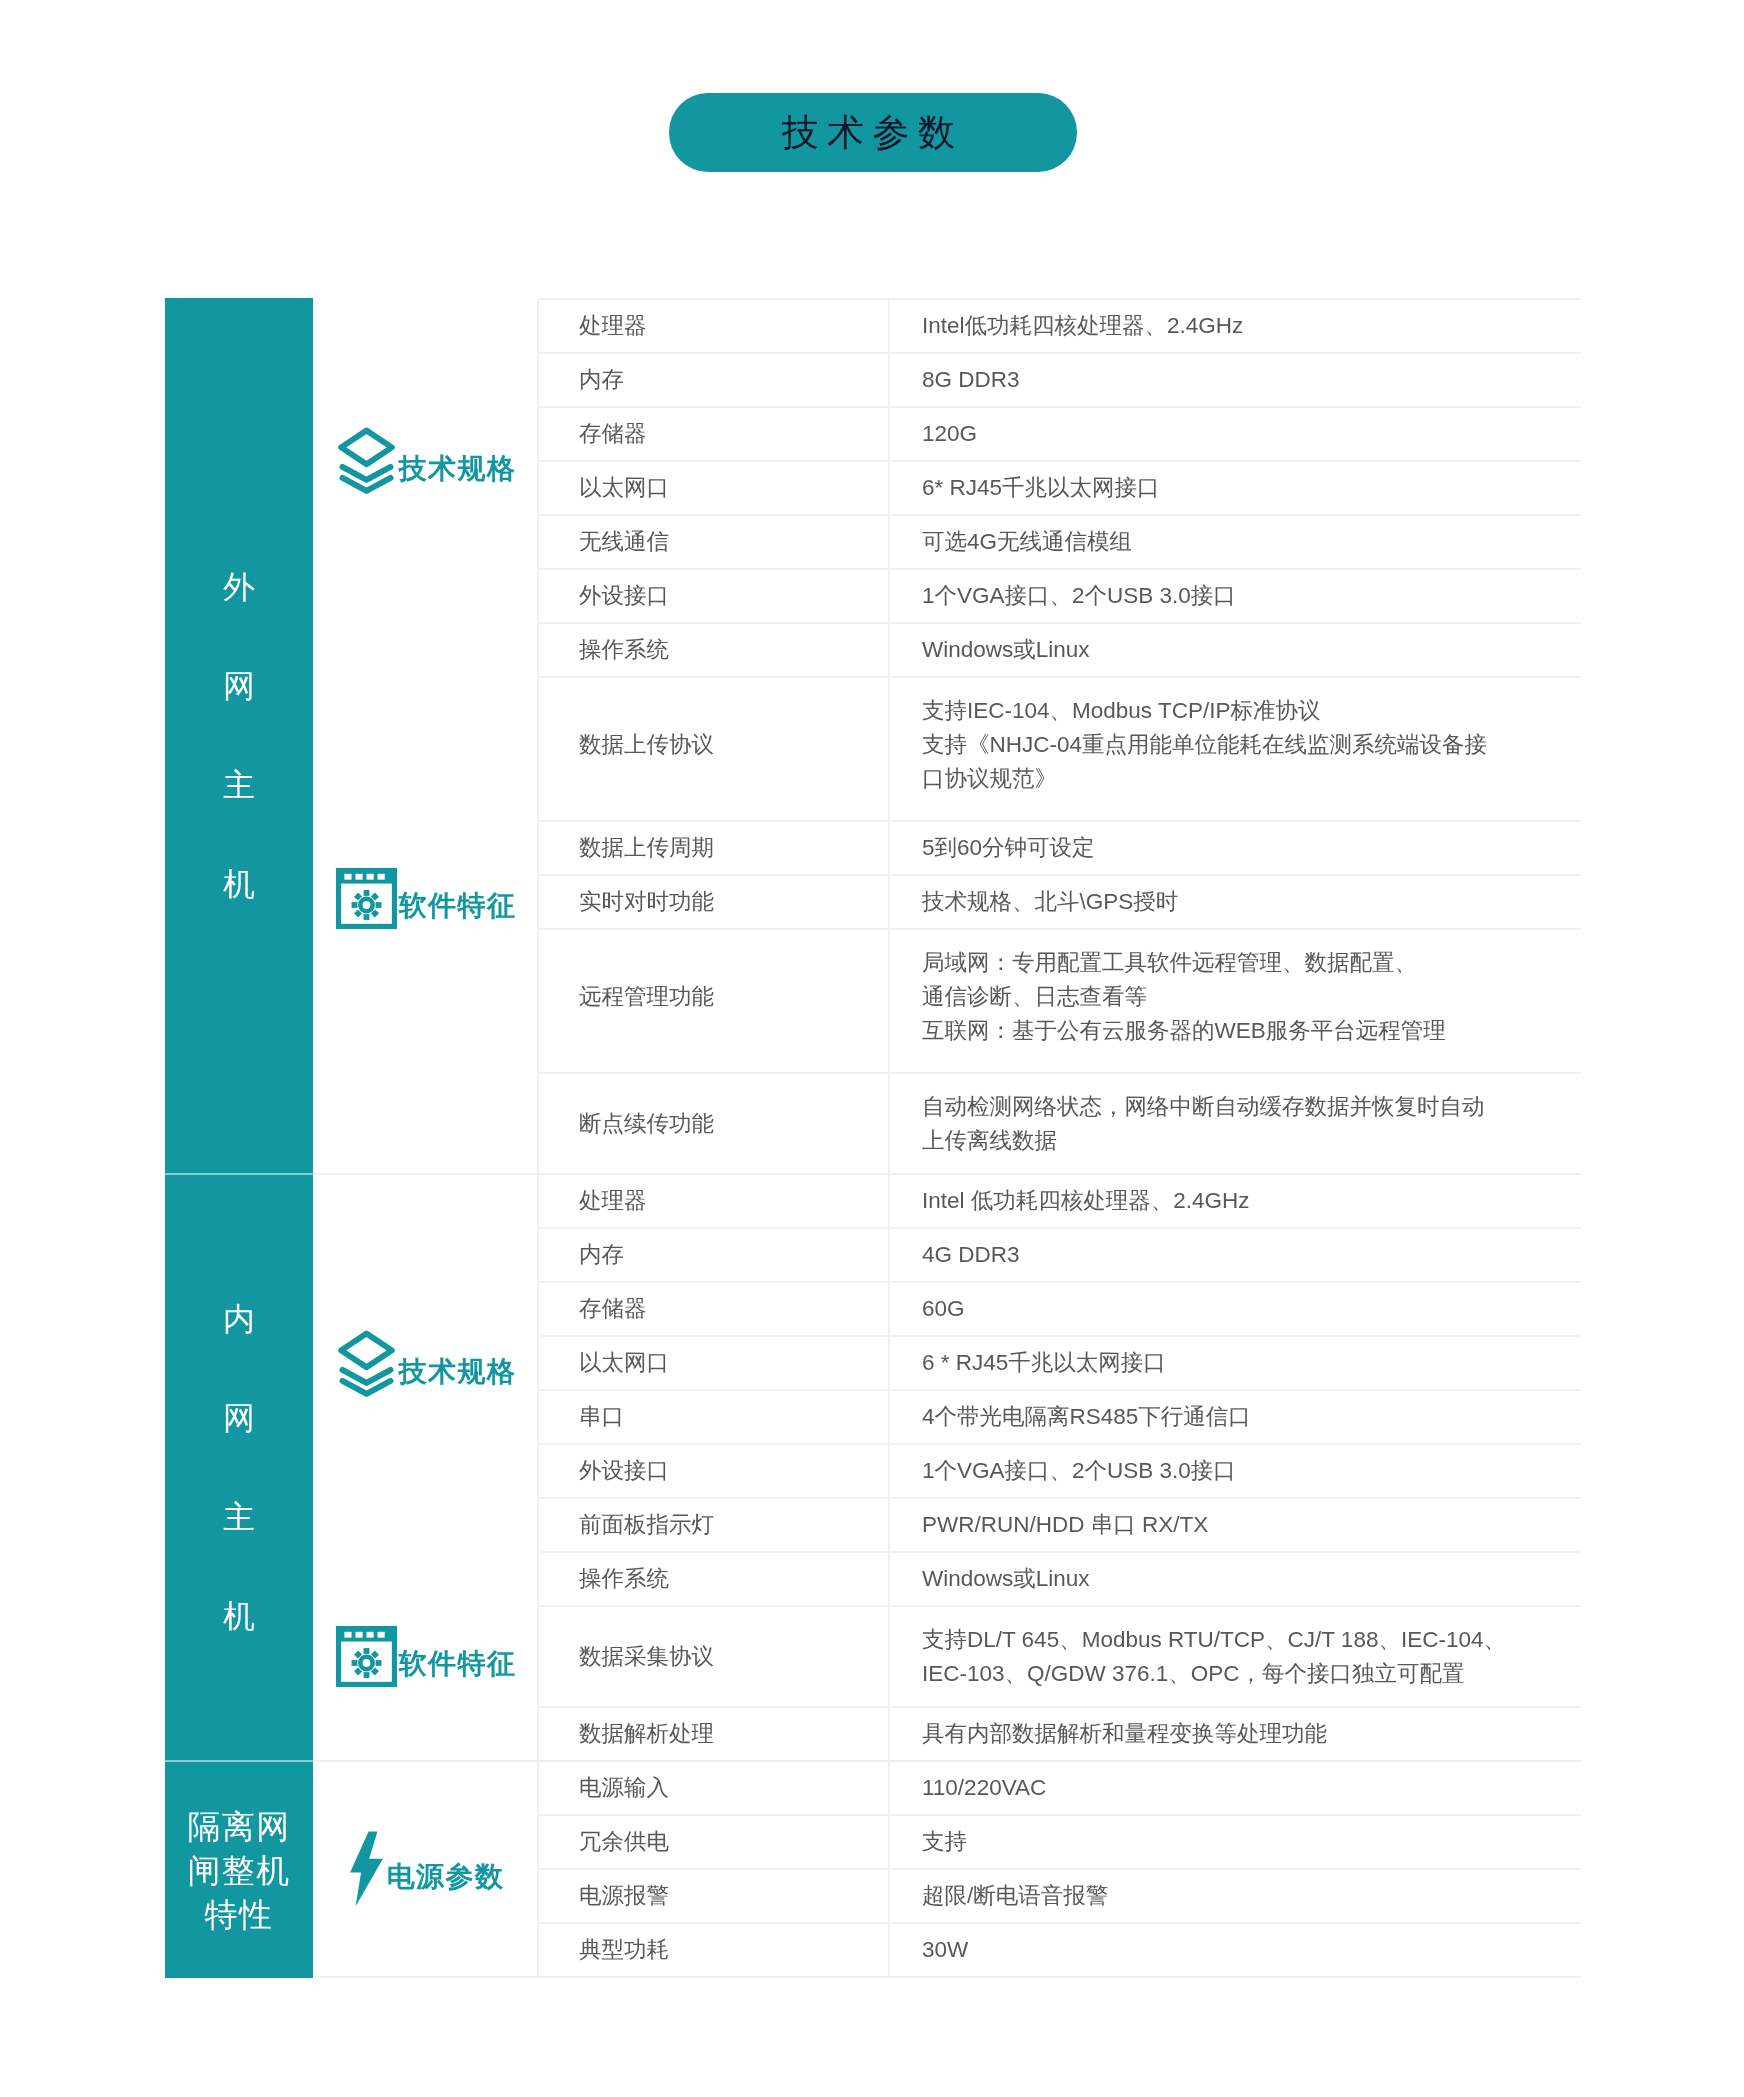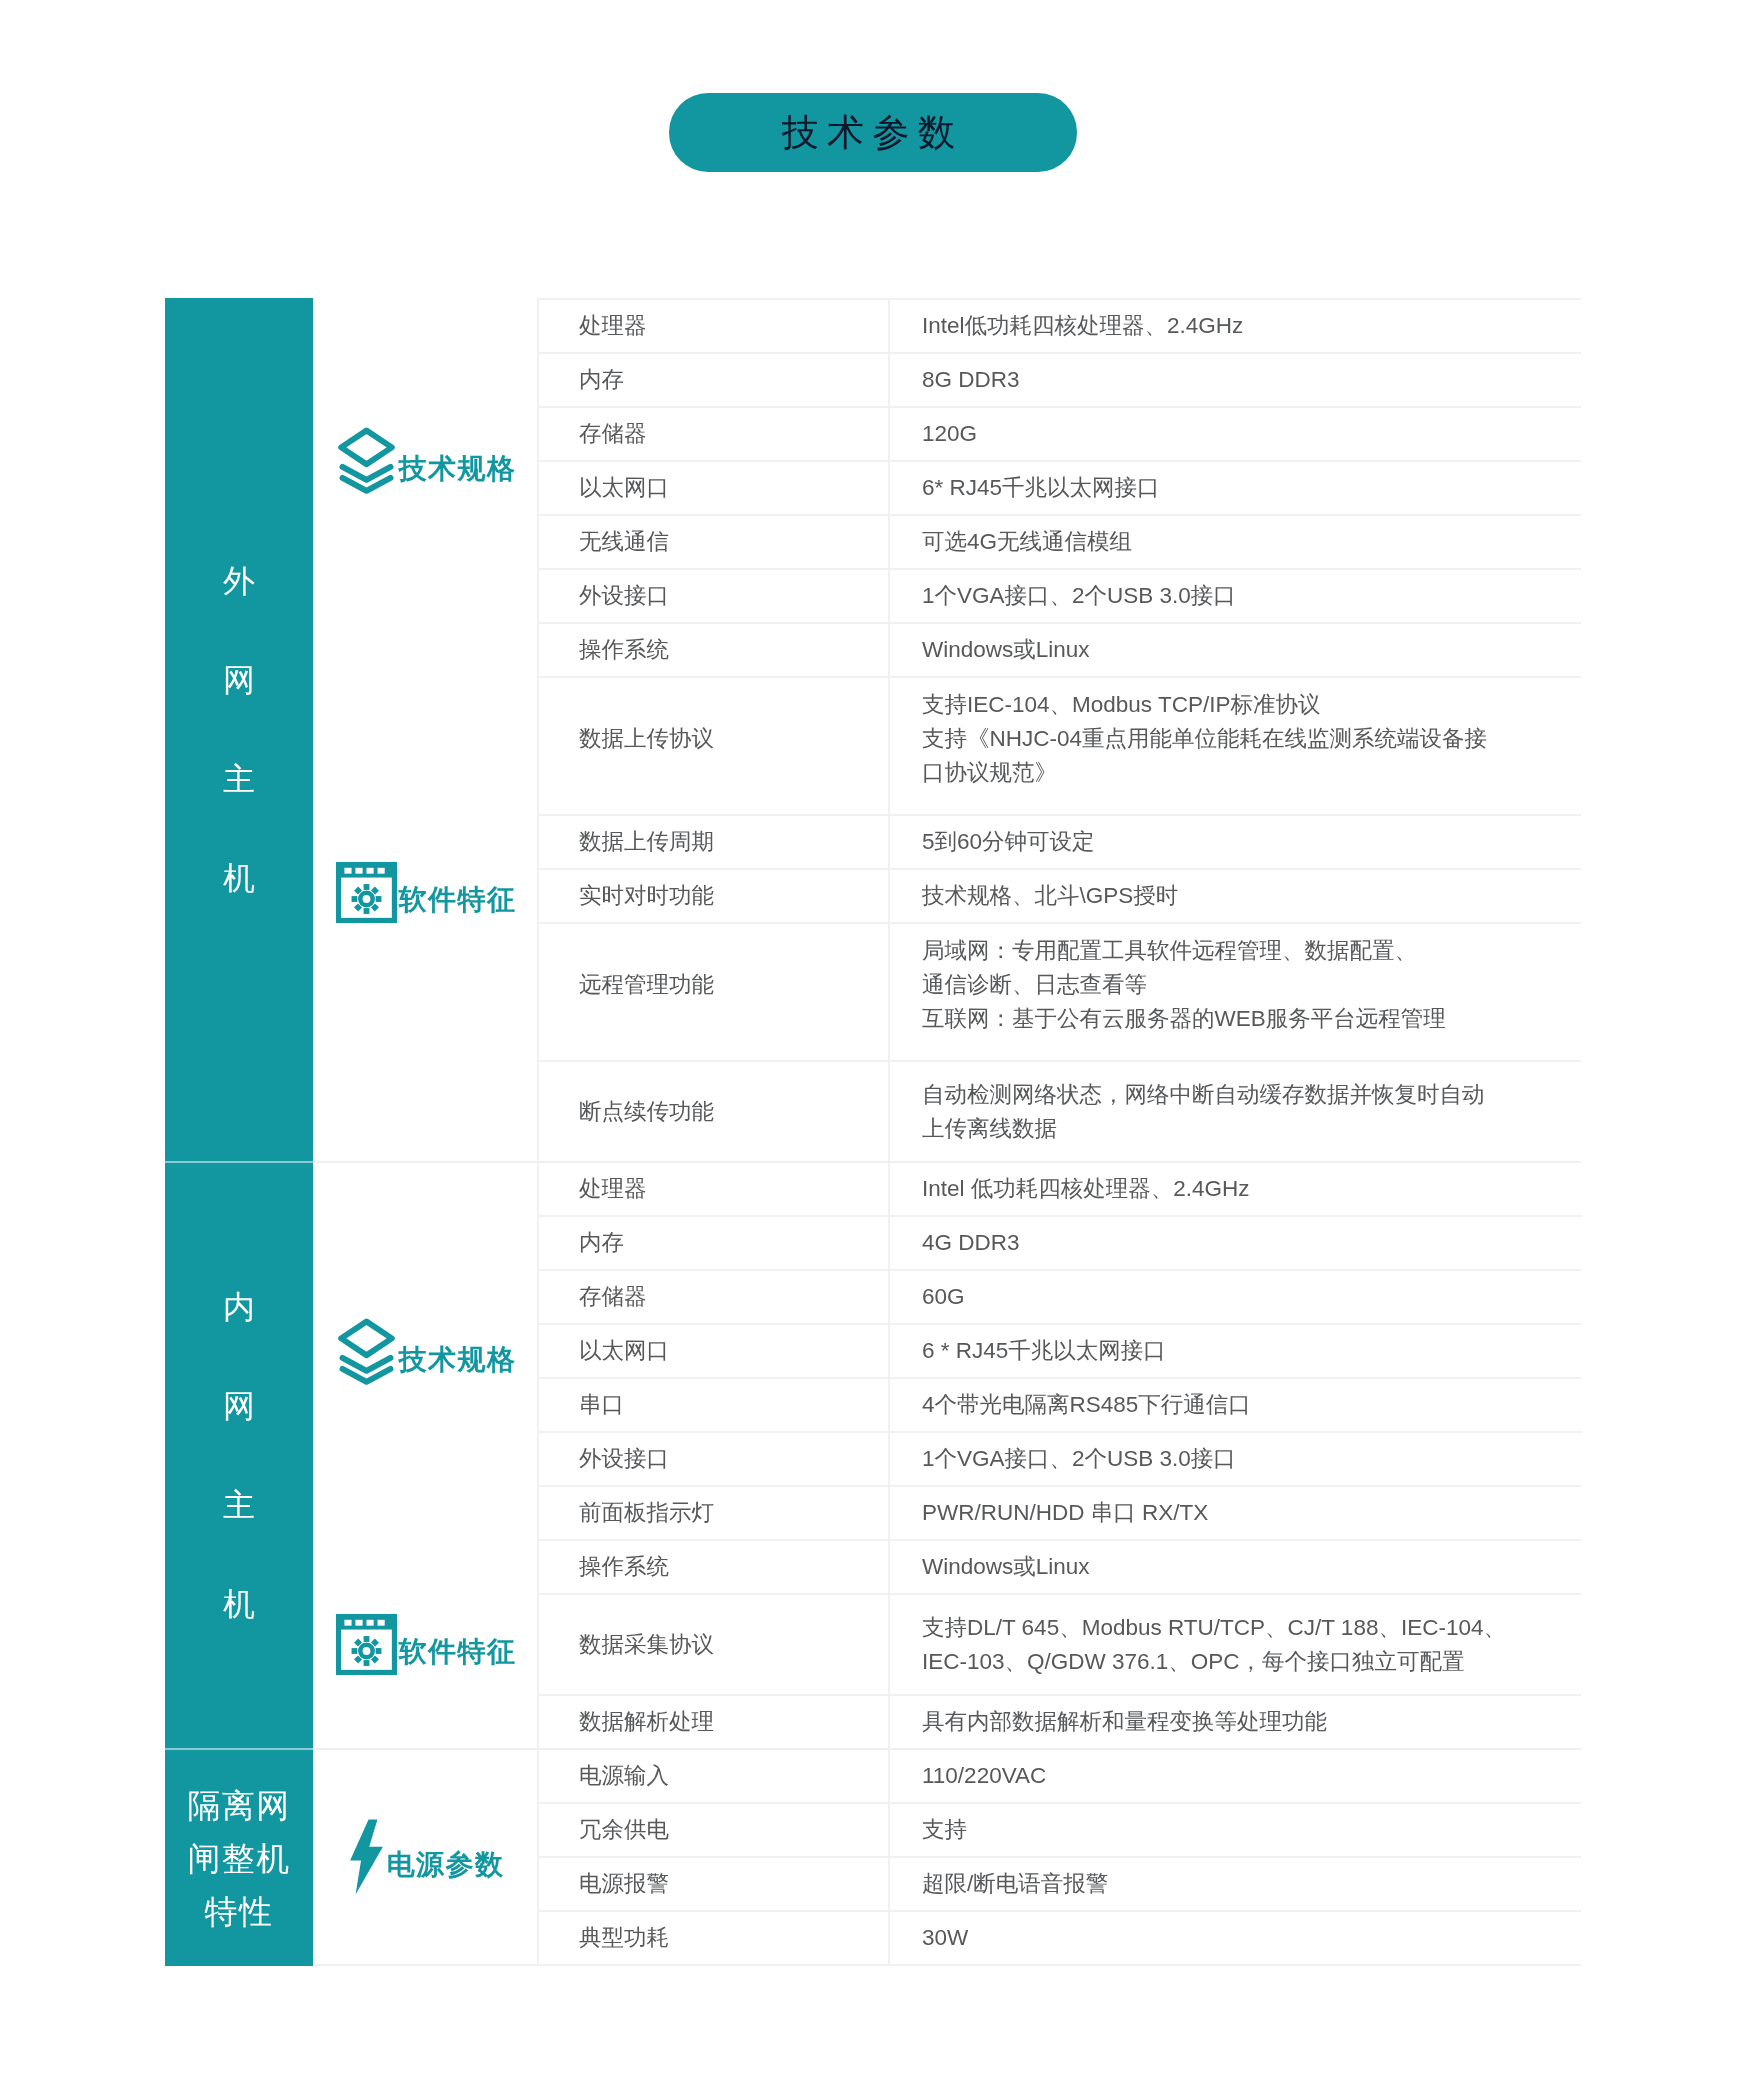--- a/index.html
+++ b/index.html
@@ -26,21 +26,21 @@
   }
   .section{display:flex;align-items:stretch;}
 
   
   .teal{
     width:148px;flex-shrink:0;background:var(--accent);
     display:flex;flex-direction:column;align-items:center;justify-content:center;
     gap:67px;
   }
   .group-line{color:#ffffff;font-size:32px;line-height:1;white-space:nowrap;}
-  .teal.multi{gap:20px;}
+  .teal.multi{gap:11px;}
   .teal.multi .group-line{font-size:33px;letter-spacing:1.4px;}
   .section + .section .teal{border-top:2.1px solid rgba(255,255,255,0.5);}
 
   
   .section-right{flex:1;display:flex;flex-direction:column;}
   .section + .section > .section-right{border-top:2.1px solid #efefef;}
   .section:last-child > .section-right{border-bottom:2.1px solid #f1f1f1;}
 
   .subsection{display:flex;align-items:stretch;}
   .icon-cell{
@@ -65,21 +65,21 @@
     display:flex;align-items:center;
     font-size:22.5px;color:#57585a;line-height:32px;
   }
   .value{
     flex:1;border-left:2.1px solid #f1f1f1;box-sizing:border-box;
     padding:8.4px 28px 8.4px 32px;
     display:flex;align-items:center;
   }
   .value-text{font-size:22.5px;color:#57585a;line-height:34px;white-space:pre-line;}
   .row.lines-2 .param,.row.lines-2 .value{padding-top:15.5px;padding-bottom:15.5px;}
-  .row.lines-3 .param,.row.lines-3 .value{padding-top:10px;padding-bottom:24px;align-items:center;}
+  .row.lines-3 .param,.row.lines-3 .value{padding-top:16px;padding-bottom:24px;align-items:center;}
 </style>
 </head>
 <body>
 
 <div class="canvas">
   <div class="pill">
     <span class="pill-text">技术参数</span>
   </div>
   <div class="spec-table">
       <div class="section">

